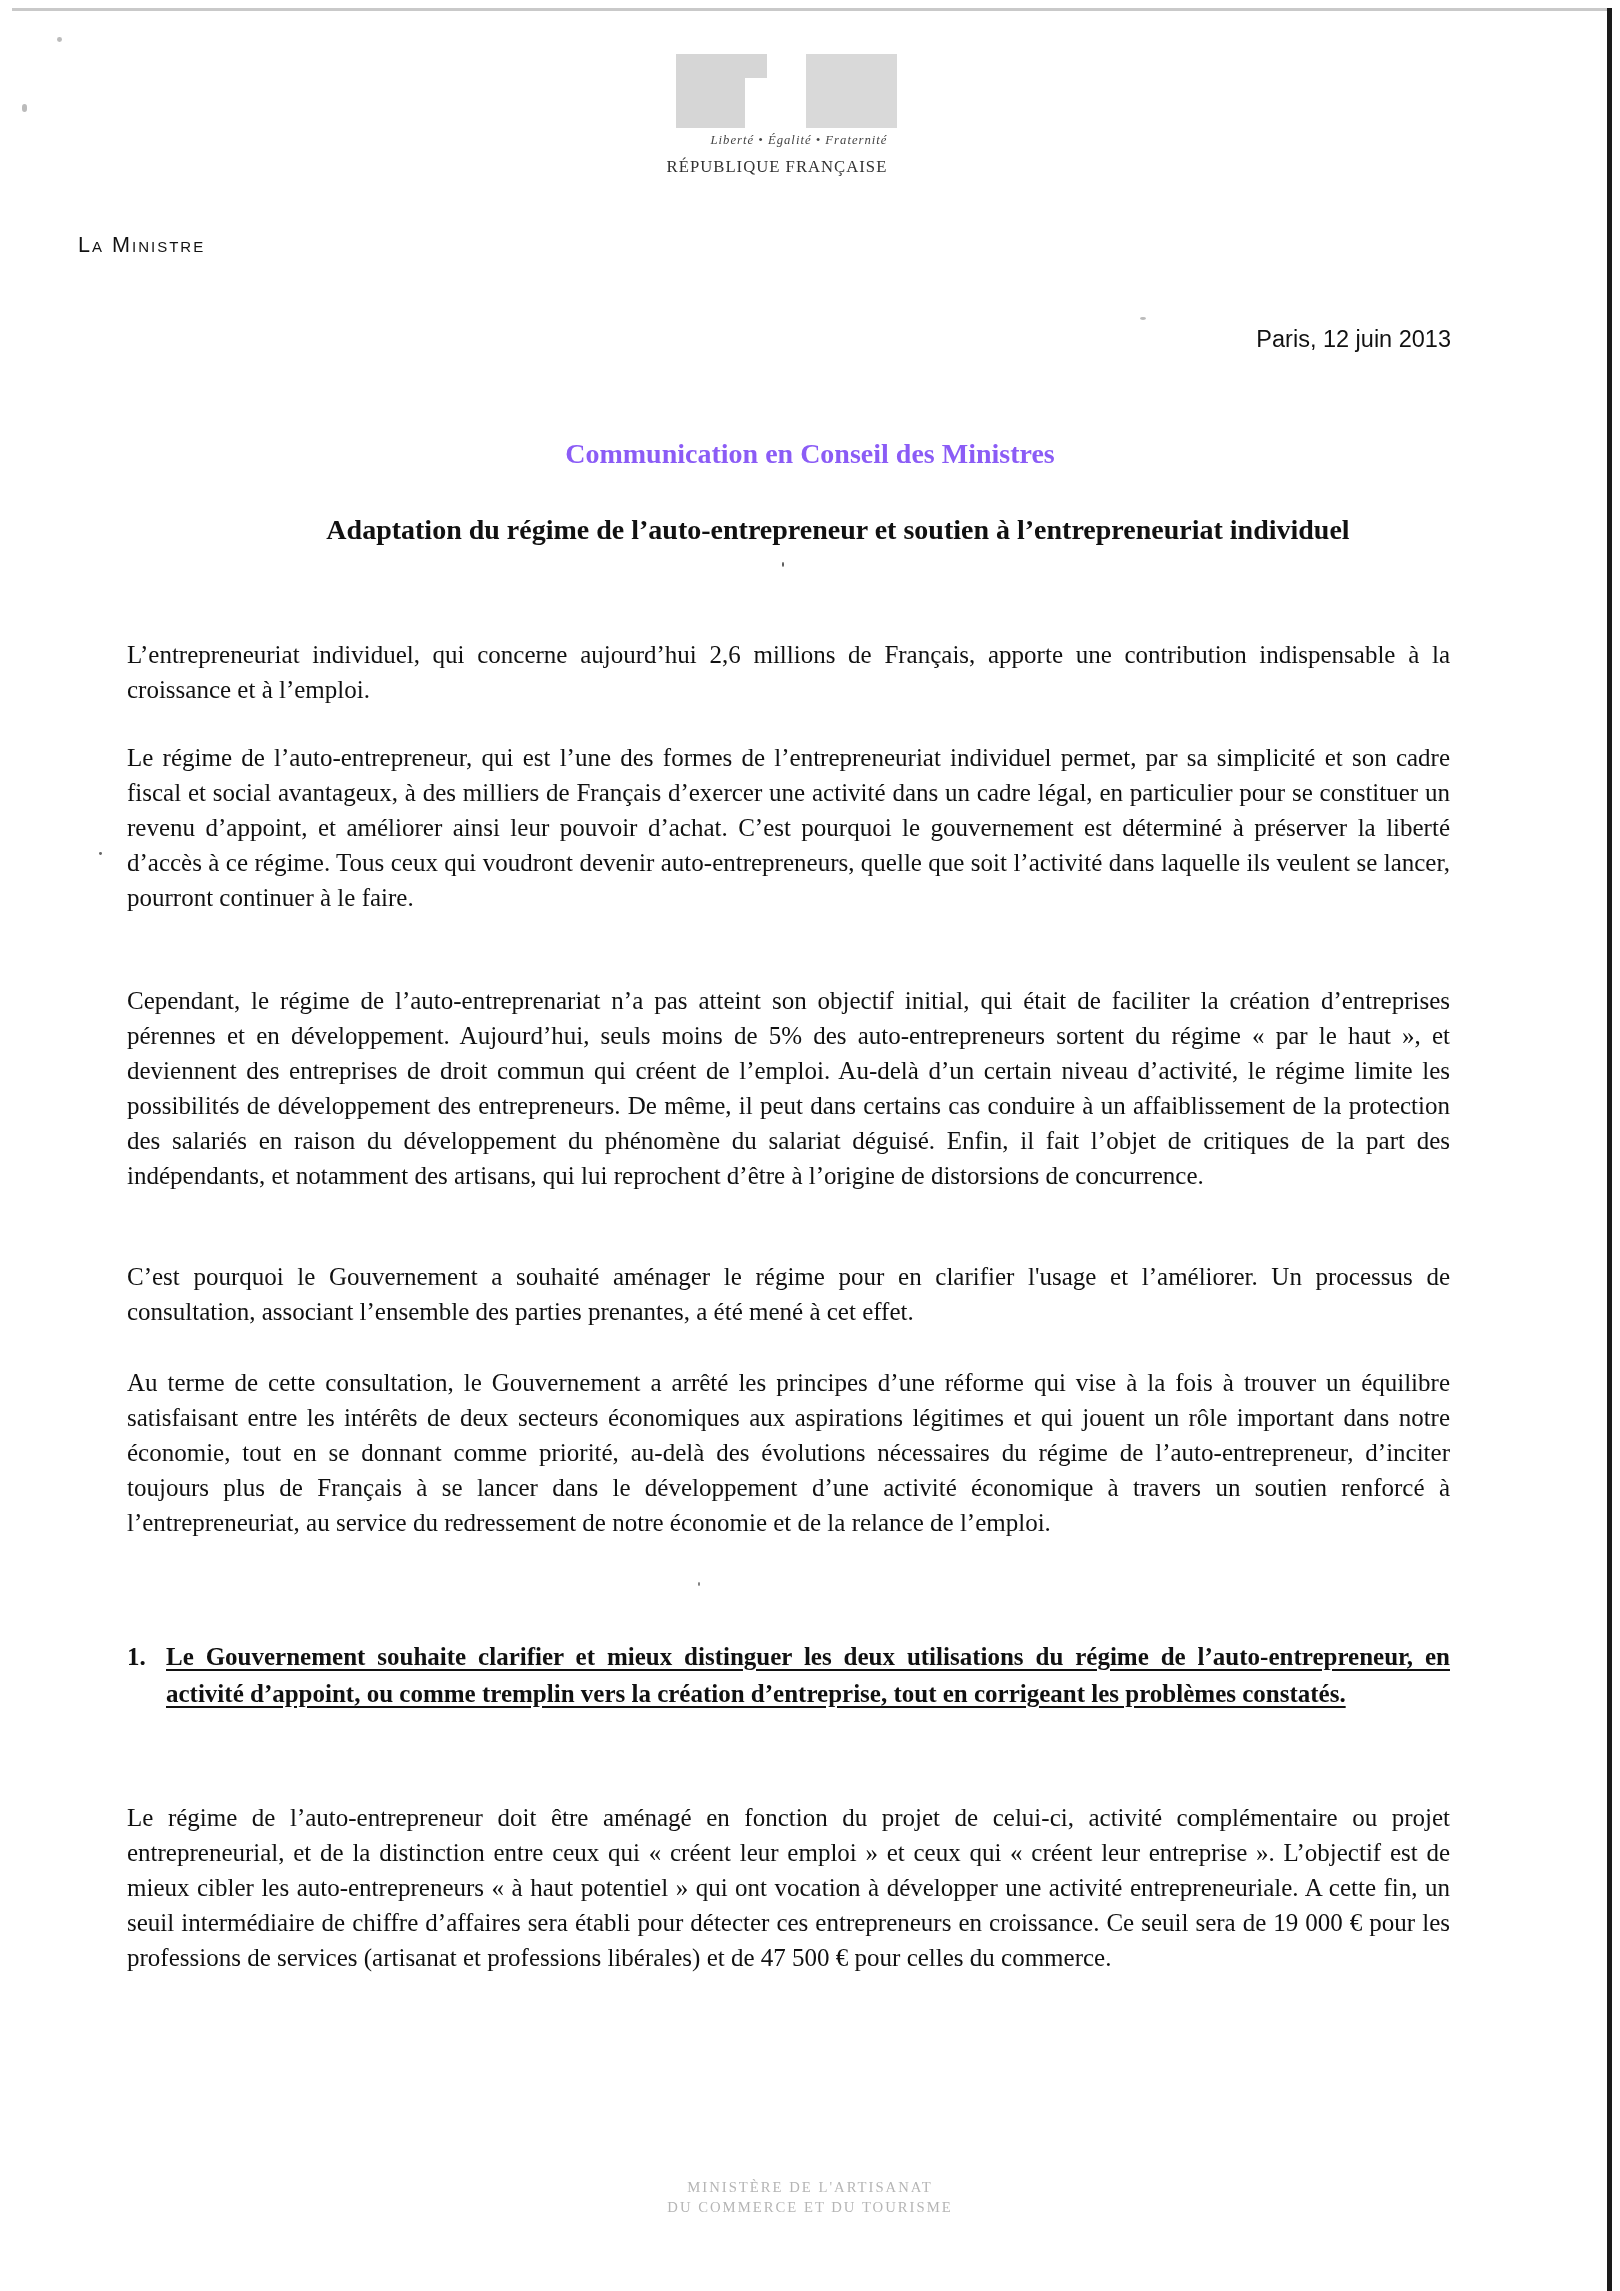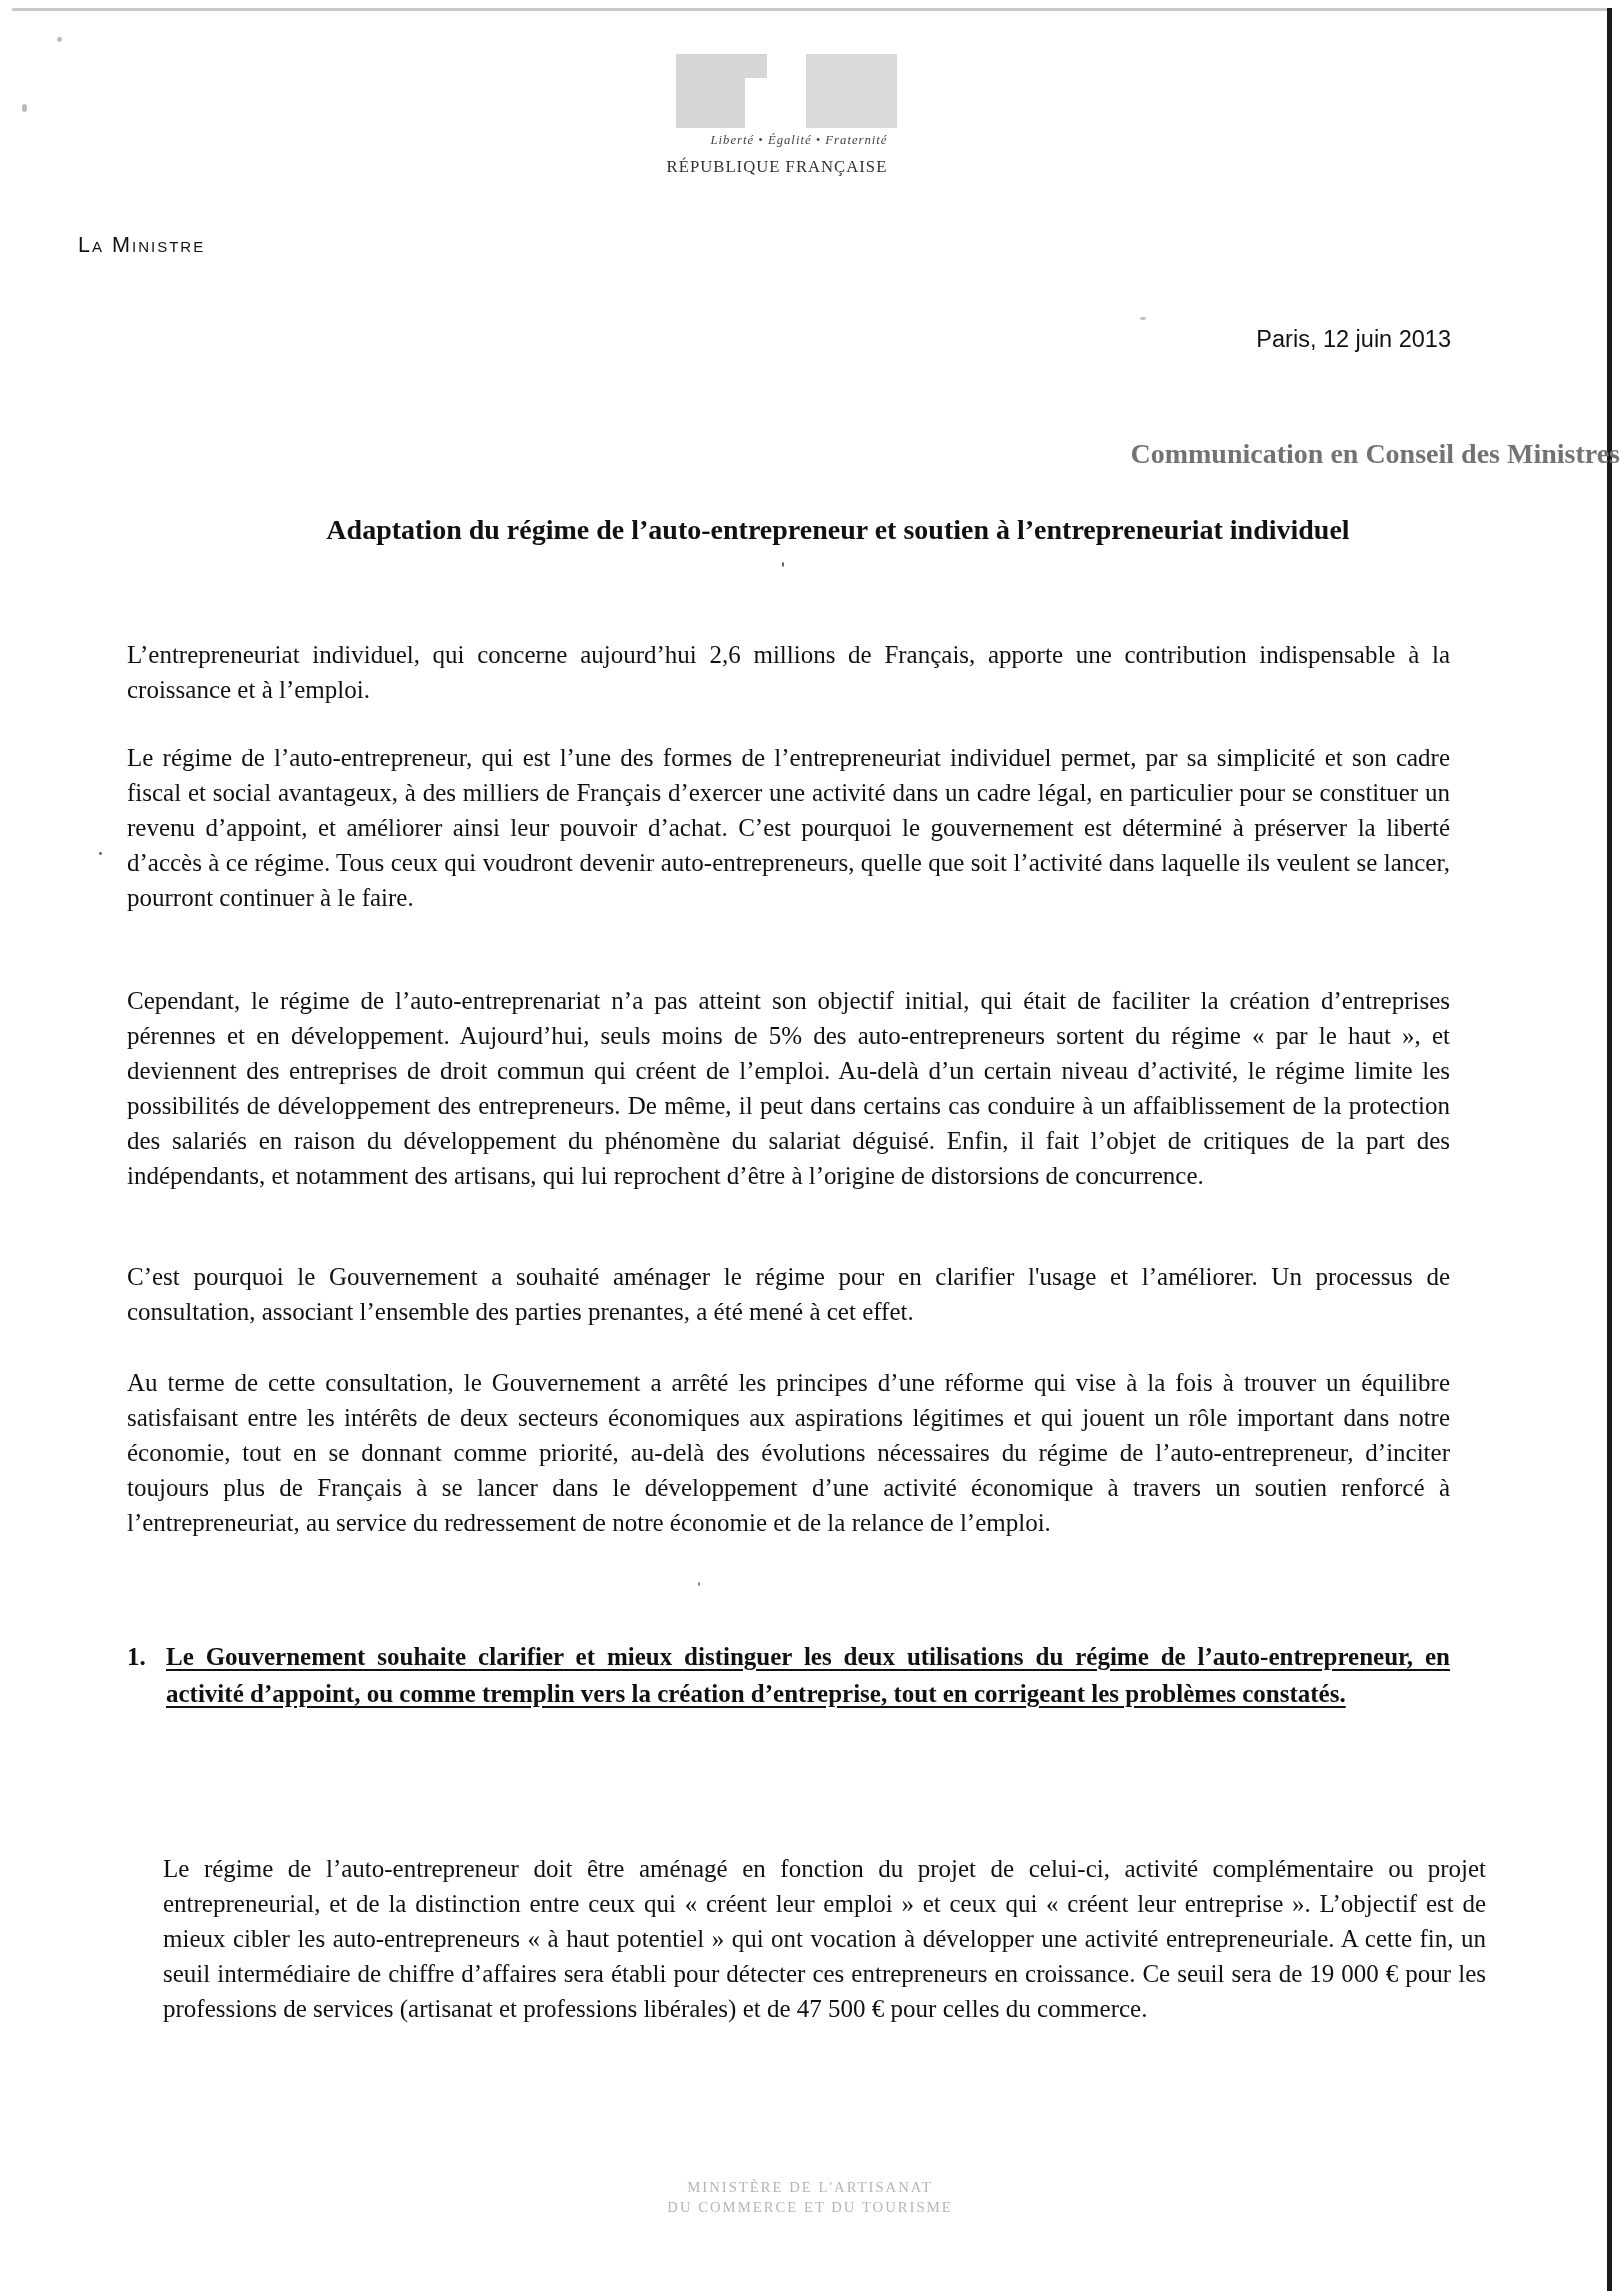--- a/index.html
+++ b/index.html
@@ -12,30 +12,30 @@
   .logo { position: absolute; left: 647px; top: 49px; width: 294px; height: 137px; }
   .logo-block-left { position: absolute; left: 29px; top: 4.9px; width: 91px; height: 74px; background: #d6d6d6; }
   .logo-block-right { position: absolute; left: 159px; top: 4.9px; width: 91px; height: 74px; background: #d9d9d9; }
   .logo-profile { position: absolute; left: 98px; top: 29px; width: 69px; height: 59px; background: #fff; border-radius: 0 39px 29px 0; }
   .logo-motto { position: absolute; left: 24.5px; top: 84px; width: 255px; text-align: center; font-family: "Liberation Serif", serif; font-style: italic; font-size: 12.7px; color: #444; letter-spacing: 1px; }
   .logo-name { position: absolute; left: 19.6px; top: 108px; width: 265px; font-family: "Liberation Serif", serif; font-size: 16.7px; color: #333; font-variant: small-caps; letter-spacing: 1px; }
 
   .minister { position: absolute; left: 78px; top: 232px; font-family: "Liberation Sans", sans-serif; font-size: 21.6px; font-variant: small-caps; letter-spacing: 2px; color: #111; }
   .date { position: absolute; right: 169px; top: 326px; font-family: "Liberation Sans", sans-serif; font-size: 23.5px; color: #111; }
 
-  .title1 { position: absolute; left: 0; width: 1620px; top: 438px; text-align: right; font-family: "Liberation Serif", serif; font-weight: bold; font-size: 28px; color: #737373; }
+  .title1 { position: absolute; left: 0; width: 1620px; top: 438px; text-align: center; font-family: "Liberation Serif", serif; font-weight: bold; font-size: 28px; color: #8b5cf6; }
   .title2 { position: absolute; left: 0; width: 1620px; top: 514px; text-align: center; font-family: "Liberation Serif", serif; font-weight: bold; font-size: 28px; color: #111; padding-left: 28px; }
 
   .para { position: absolute; left: 127px; width: 1323px; font-family: "Liberation Serif", serif; font-size: 25px; line-height: 35px; text-align: justify; color: #111; margin: 0; }
   .p1 { top: 597px; margin-top: 40px; }
   .p2 { top: 740px; }
   .p3 { top: 983px; }
   .p4 { top: 1259px; }
   .p5 { top: 1365px; }
-  .p6 { top: 1851px; margin-left: 36px; }
+  .p6 { top: 1800px; }
 
   .heading1 { position: absolute; left: 127px; width: 1323px; top: 1638px; font-family: "Liberation Serif", serif; font-weight: bold; font-size: 25px; line-height: 37px; color: #111; display: flex; }
   .heading1 .num { width: 39px; flex: 0 0 39px; }
   .heading1 .text { flex: 1; text-decoration: underline; text-decoration-thickness: 2px; text-underline-offset: 3.9px; text-align: justify; }
 
   .footer { position: absolute; left: 0; width: 1620px; top: 2178px; text-align: center; font-family: "Liberation Serif", serif; font-size: 14.7px; letter-spacing: 2px; color: #b5b5b5; line-height: 19.6px; }
 </style>
 </head>
 <body>
 

